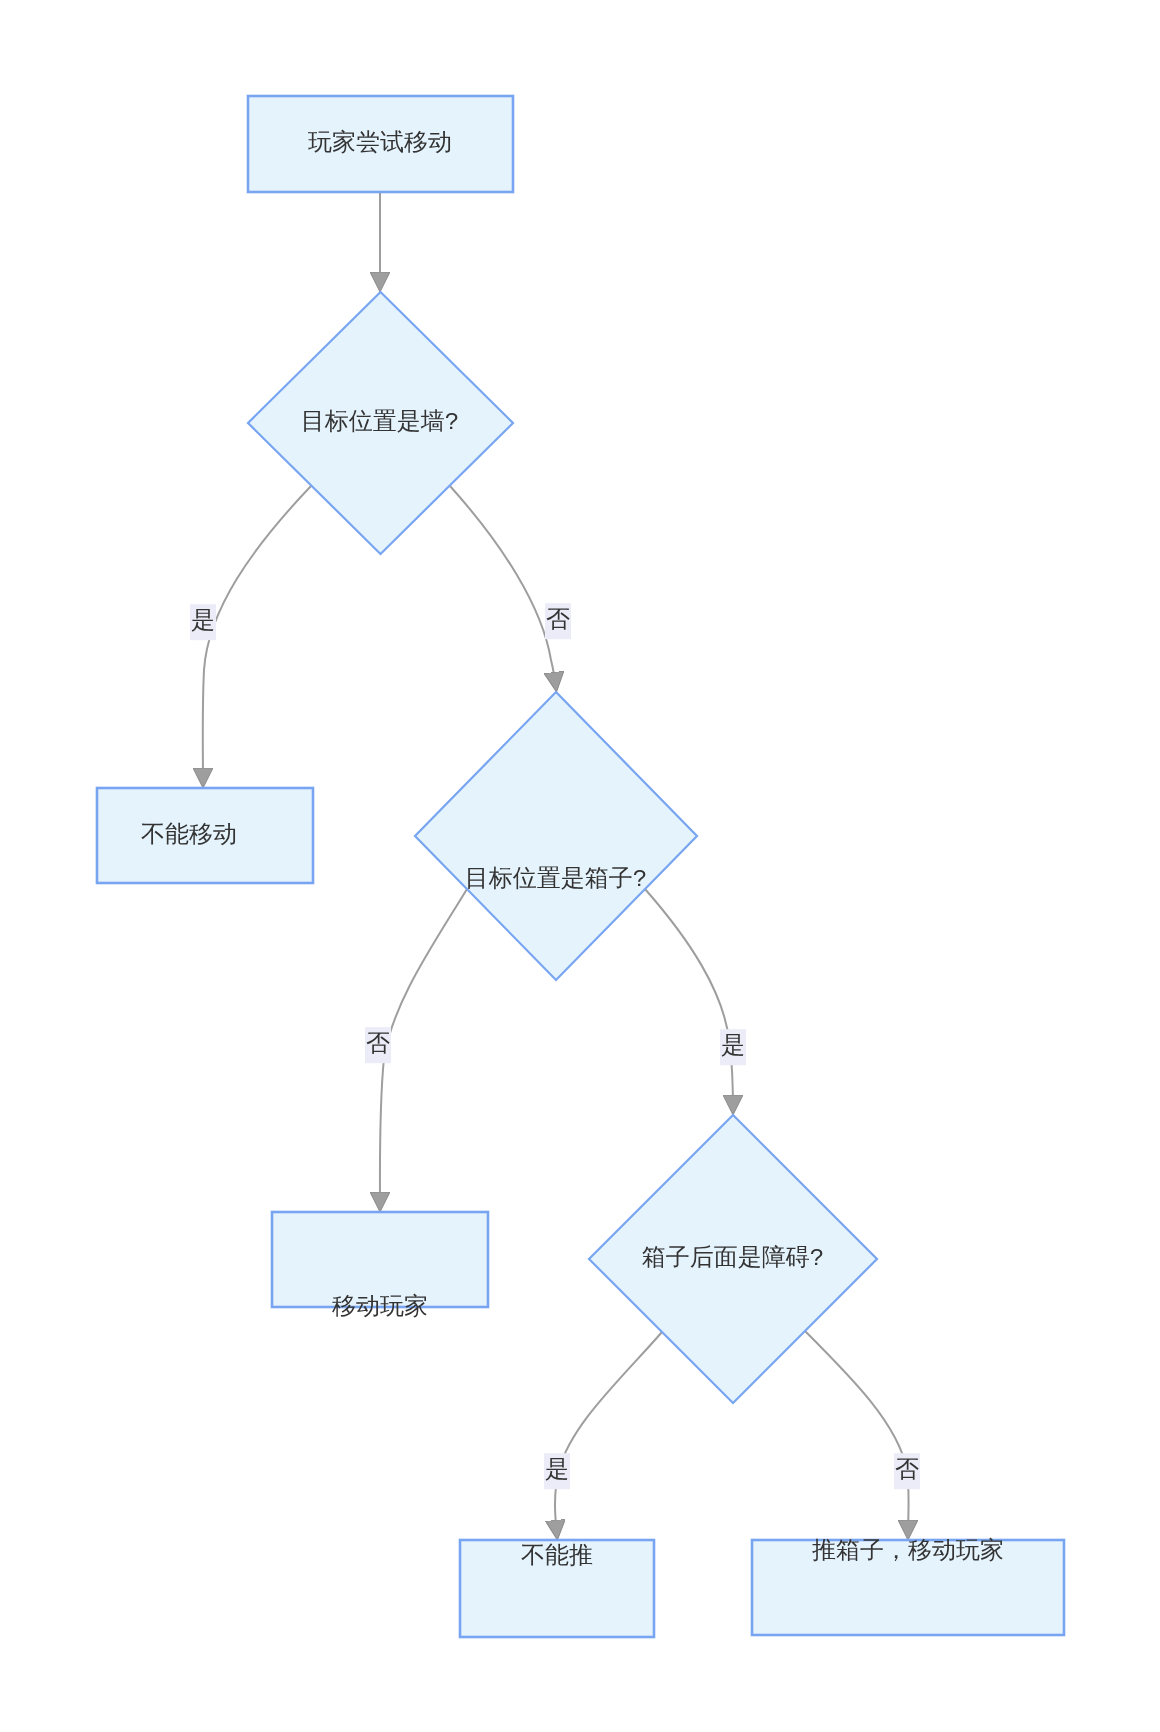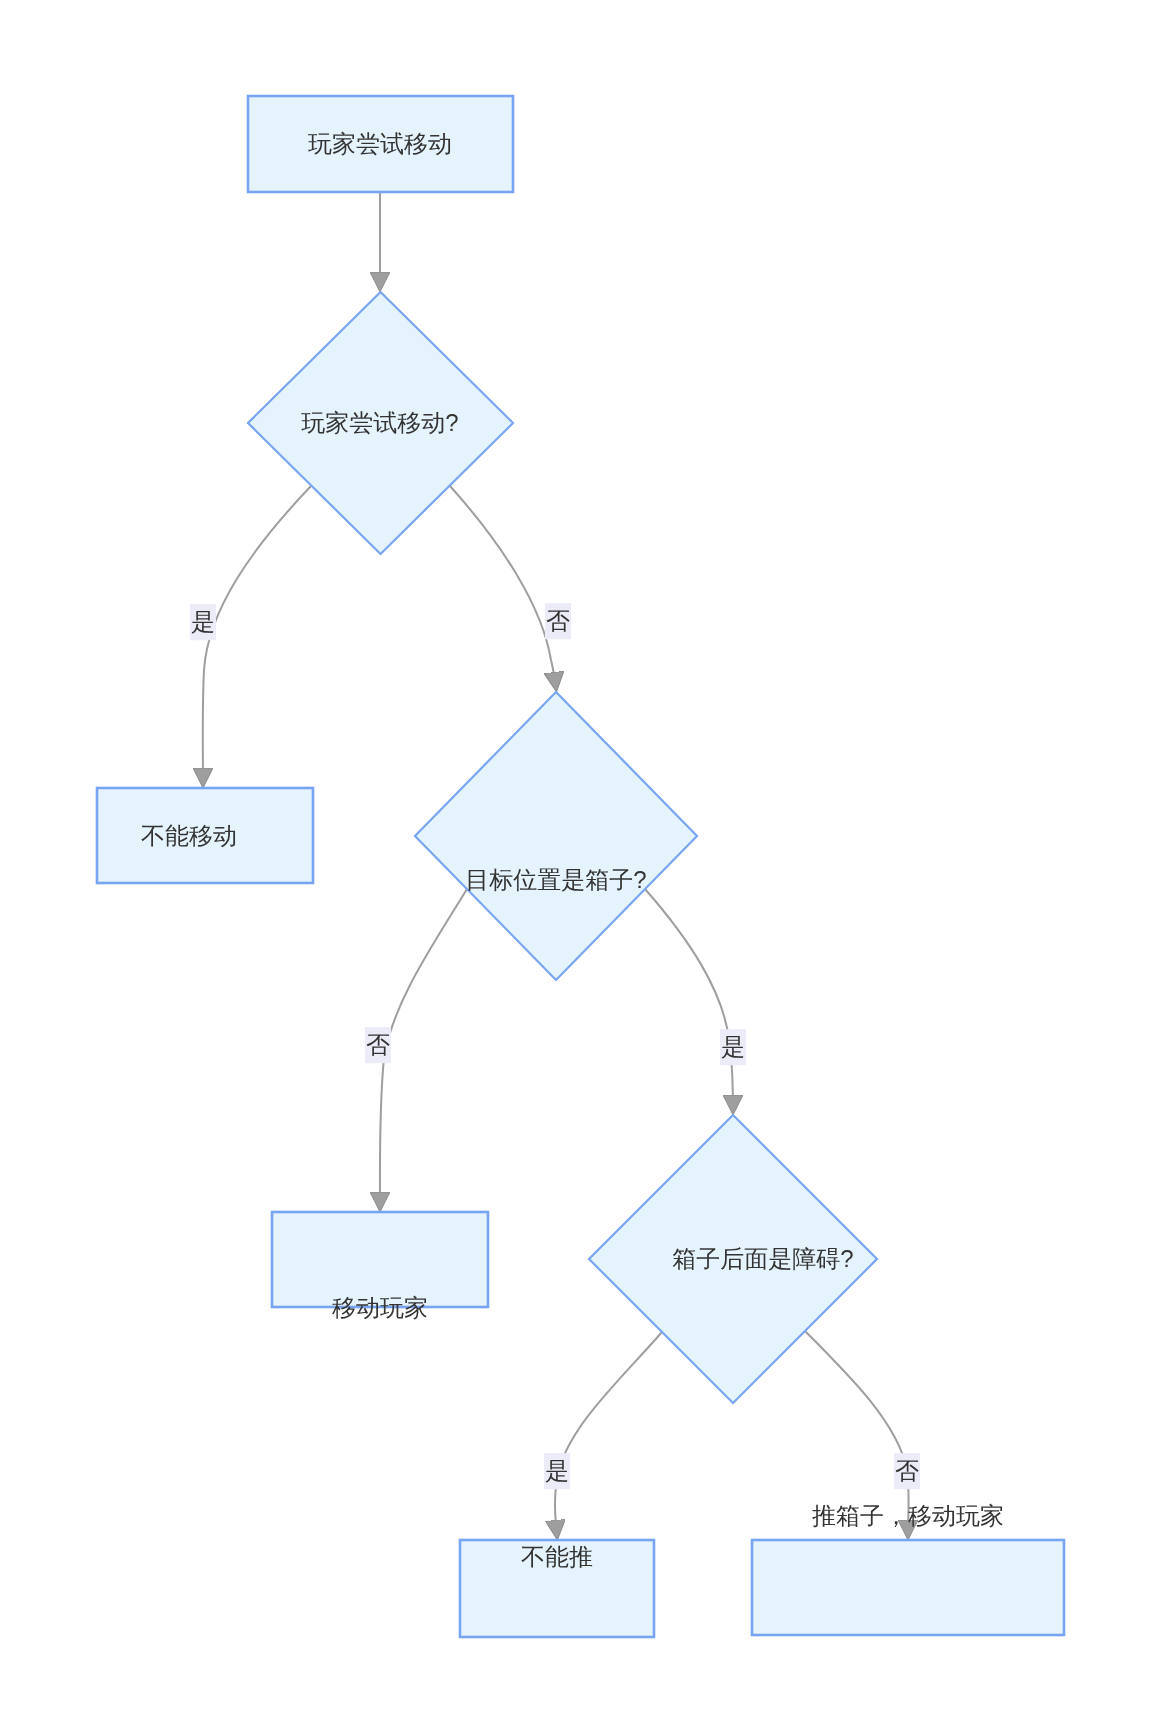--- a/index.html
+++ b/index.html
@@ -5,21 +5,21 @@
   html, body {
     margin: 0;
     padding: 0;
     background: #ffffff;
   }
   .stage {
     position: relative;
     width: 1072px;
     height: 1732px;
     background: #ffffff;
-    font-family: Liberation Sans, sans-serif;
+    font-family: Liberation Mono, monospace;
     overflow: hidden;
   }
   .stage svg {
     position: absolute;
     left: 0;
     top: 0;
   }
   .edge-path {
     fill: none;
     stroke: #9e9e9e;
@@ -80,27 +80,27 @@
     <polygon class="shape-diamond" points="380.5,292 513,423 380.5,554 248,423"></polygon>
     <rect class="shape-rect" x="97" y="788" width="216" height="95"></rect>
     <polygon class="shape-diamond" points="556,692 697,836 556,980 415,836"></polygon>
     <rect class="shape-rect" x="272" y="1212" width="216" height="95"></rect>
     <polygon class="shape-diamond" points="733,1115 877,1259 733,1403 589,1259"></polygon>
     <rect class="shape-rect" x="460" y="1540" width="194" height="97"></rect>
     <rect class="shape-rect" x="752" y="1540" width="312" height="95"></rect>
   </svg>
 
   <div class="node-label" style="left:380px; top:144px;">玩家尝试移动</div>
-  <div class="node-label" style="left:380px; top:423px;">玩家尝试移动?</div>
+  <div class="node-label" style="left:380px; top:423px;">目标位置是墙?</div>
   <div class="node-label" style="left:189px; top:836px;">不能移动</div>
   <div class="node-label" style="left:556px; top:836px;margin-top:44px;">目标位置是箱子?</div>
   <div class="node-label" style="left:380px; top:1260px;margin-top:48px;">移动玩家</div>
-  <div class="node-label" style="left:733px; top:1259px;margin-left:30px;">箱子后面是障碍?</div>
+  <div class="node-label" style="left:733px; top:1259px;">箱子后面是障碍?</div>
   <div class="node-label" style="left:557px; top:1557px;">不能推</div>
-  <div class="node-label" style="left:908px; top:1516px;">推箱子，移动玩家</div>
+  <div class="node-label" style="left:908px; top:1552px;">推箱子，移动玩家</div>
 
   <div class="edge-label" style="left:203px; top:622px;">是</div>
   <div class="edge-label" style="left:558px; top:621px;">否</div>
   <div class="edge-label" style="left:378px; top:1045px;">否</div>
   <div class="edge-label" style="left:733px; top:1047px;">是</div>
   <div class="edge-label" style="left:557px; top:1471px;">是</div>
   <div class="edge-label" style="left:907px; top:1471px;">否</div>
 
 </div>
 

